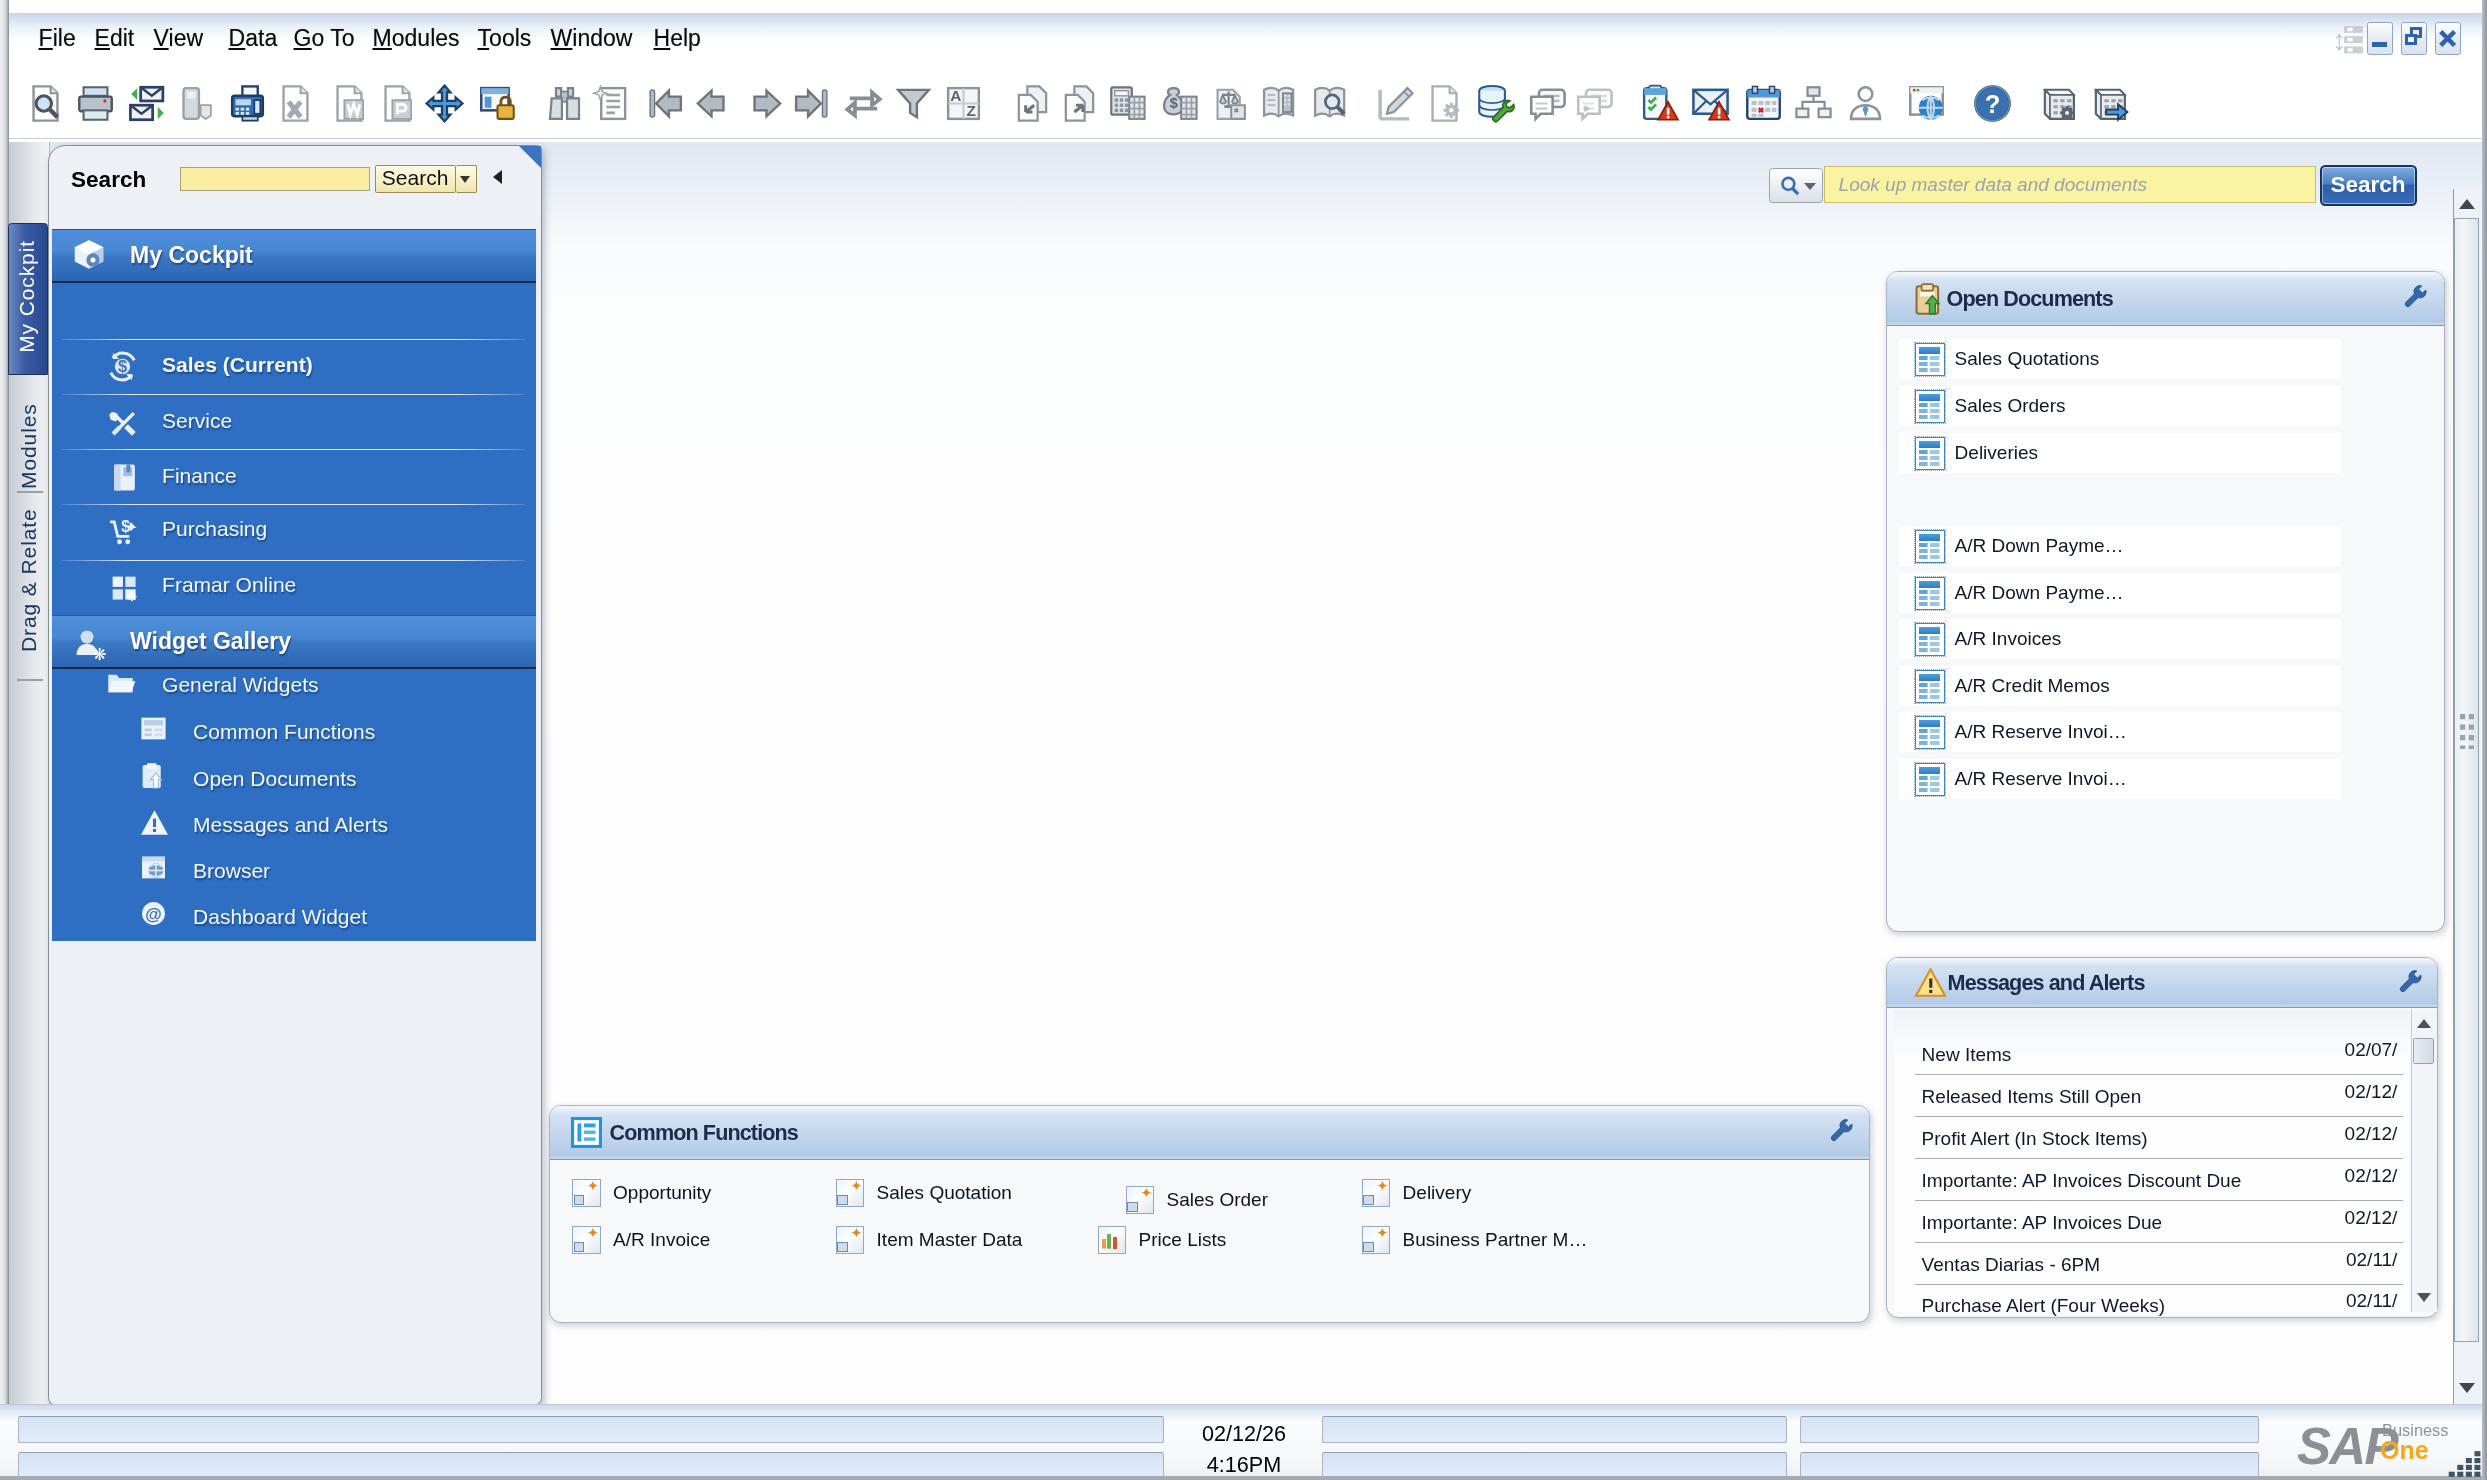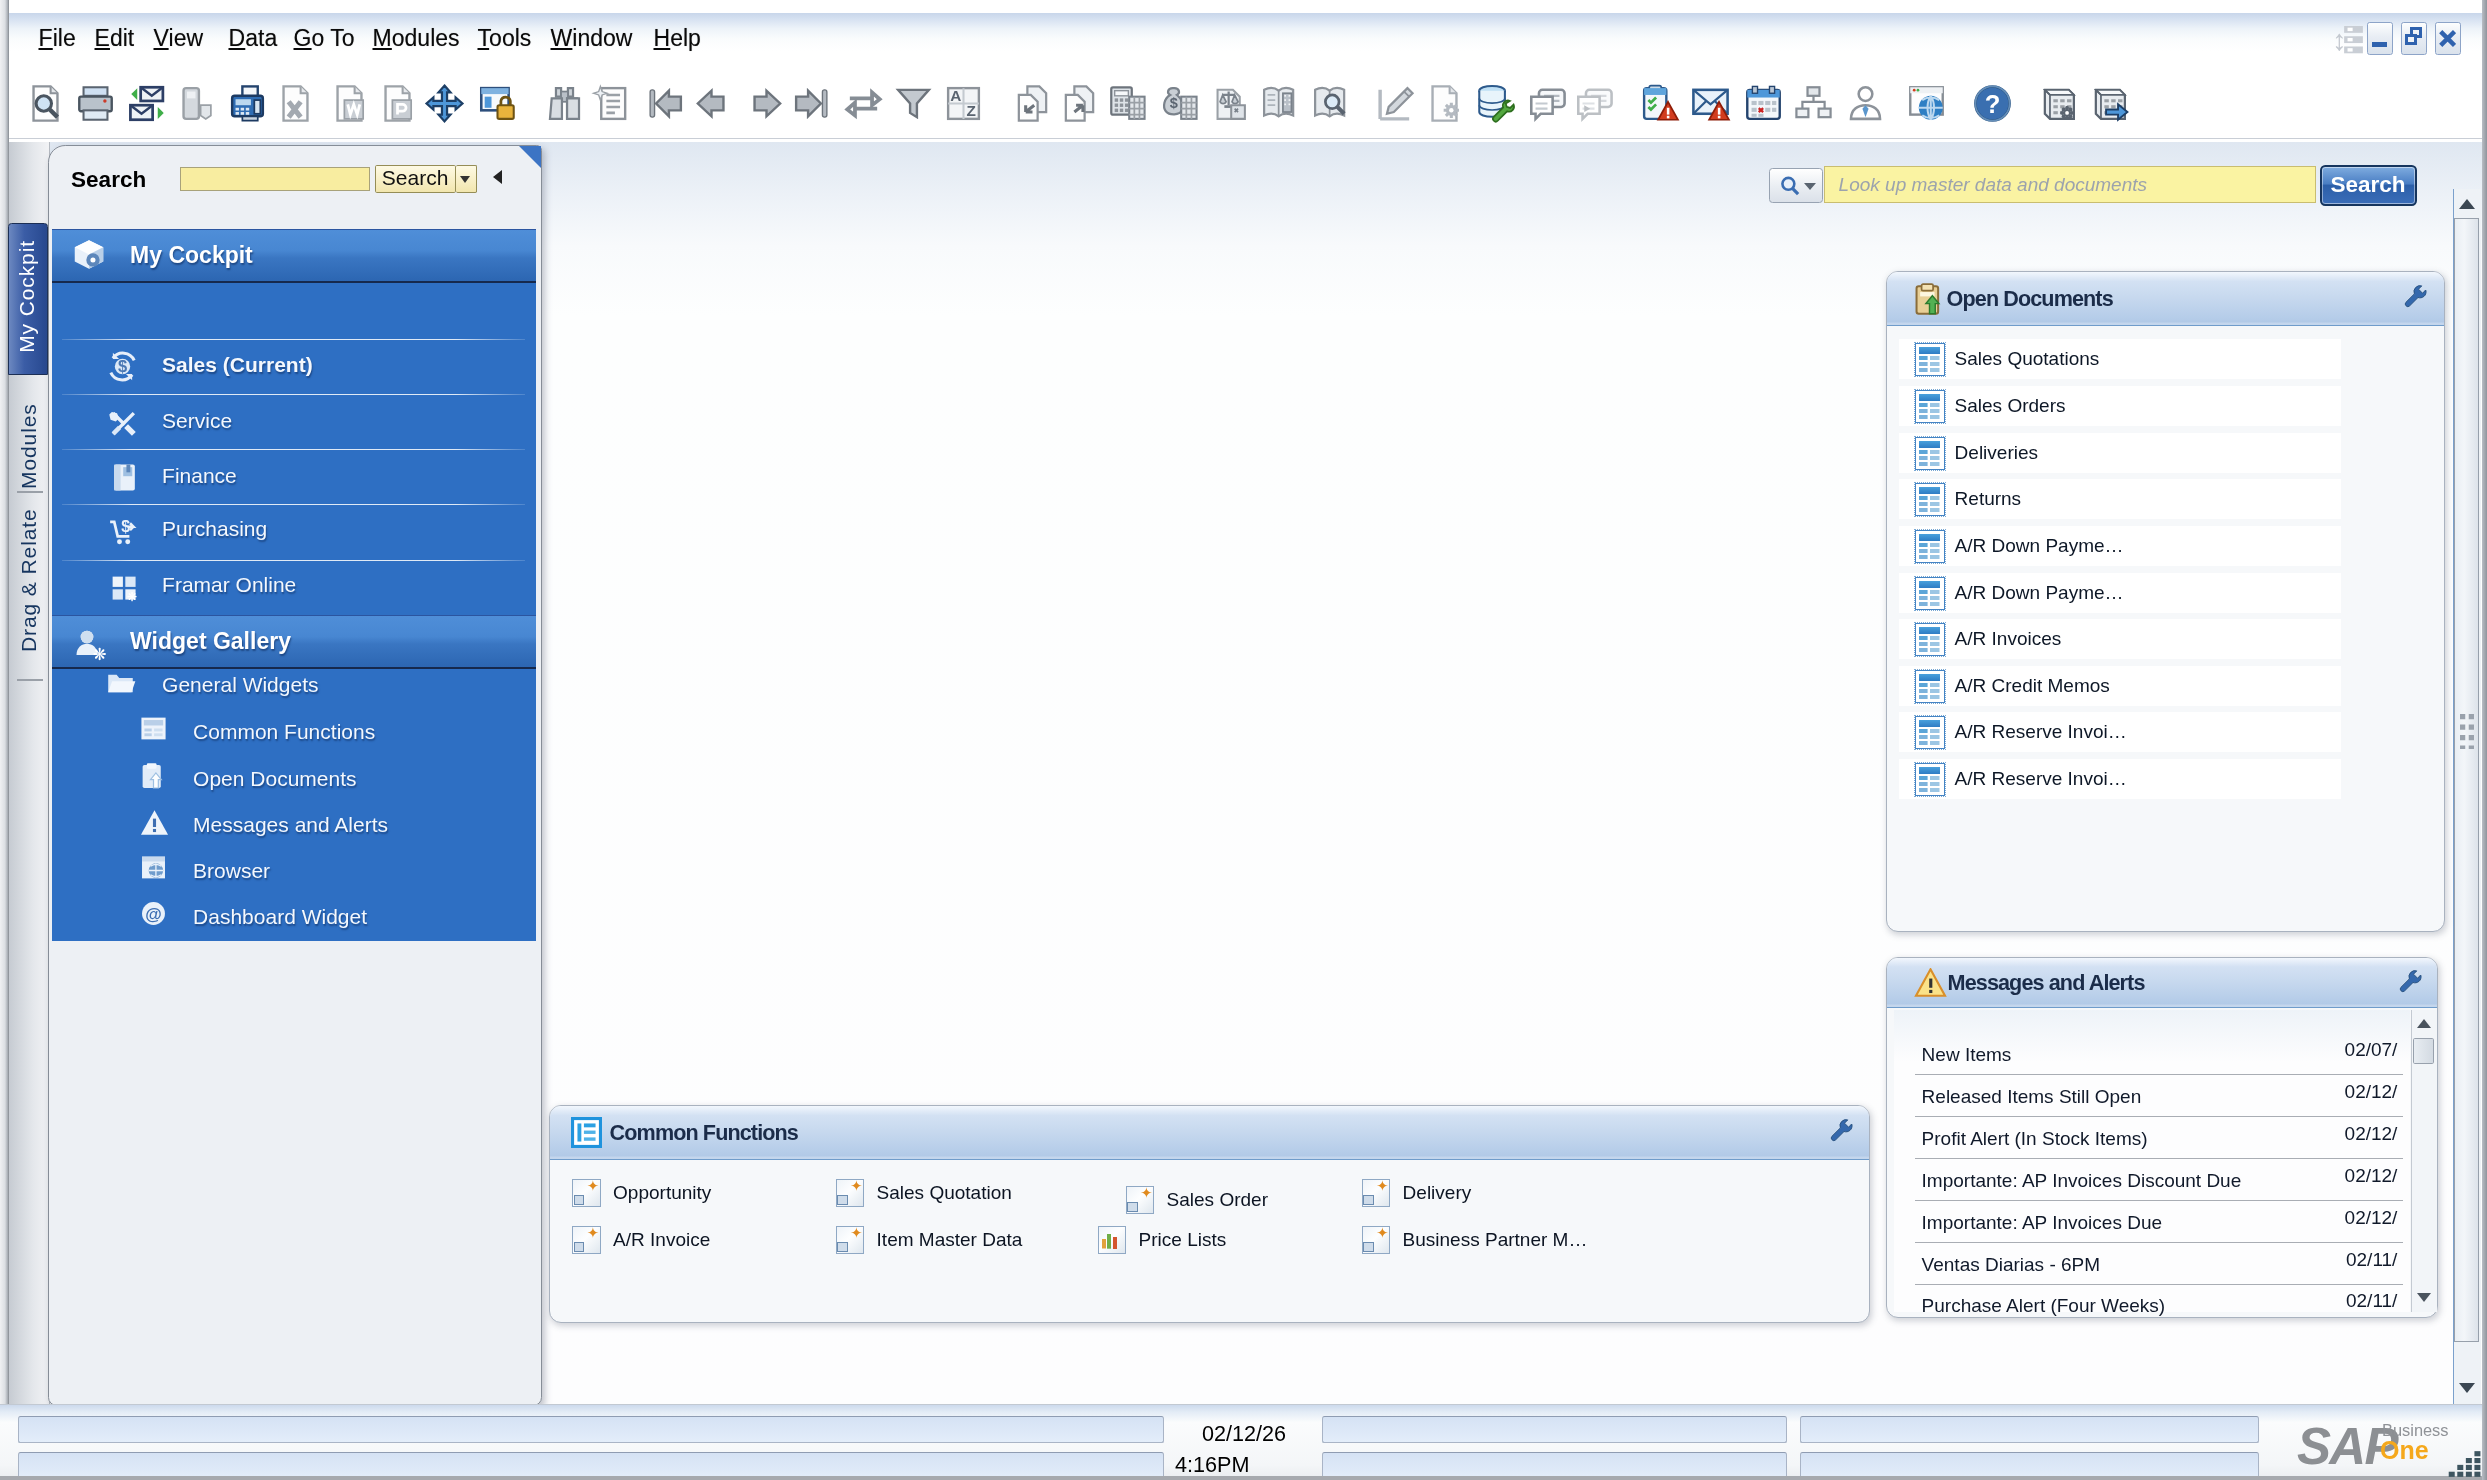--- a/index.html
+++ b/index.html
@@ -850,23 +850,20 @@
       </div>
       <div class="odrow" style="top:67px;">
           <span class="t">Sales Quotations</span>
         </div>
       <div class="odrow" style="top:114px;">
           <span class="t">Sales Orders</span>
         </div>
       <div class="odrow" style="top:161px;">
           <span class="t">Deliveries</span>
         </div>
-      <div class="odrow" style="top:207px;">
-          <span class="t">Returns</span>
-        </div>
       <div class="odrow" style="top:254px;">
           <span class="t">A/R Down Payme…</span>
         </div>
       <div class="odrow" style="top:301px;">
           <span class="t">A/R Down Payme…</span>
         </div>
       <div class="odrow" style="top:347px;">
           <span class="t">A/R Invoices</span>
         </div>
       <div class="odrow" style="top:394px;">
@@ -971,21 +968,21 @@
   </div>
 
   <div id="statusbar">
     <div class="sfield" style="left:18px;top:11.2px;width:1146px;"></div>
     <div class="sfield" style="left:1322px;top:11.2px;width:465px;"></div>
     <div class="sfield" style="left:1800px;top:11.2px;width:459px;"></div>
     <div class="sfield" style="left:18px;top:47px;width:1146px;"></div>
     <div class="sfield" style="left:1322px;top:47px;width:465px;"></div>
     <div class="sfield" style="left:1800px;top:47px;width:459px;"></div>
     <div class="abs" style="left:1175px;top:15.5px;width:138px;text-align:center;font-size:21.6px;color:#000;">02/12/26</div>
-    <div class="abs" style="left:1175px;top:47px;width:138px;font-size:21.6px;color:#000;">4:16PM</div>
+    <div class="abs" style="left:1175px;top:47px;width:138px;text-align:center;font-size:21.6px;color:#000;">4:16PM</div>
     <div class="abs" style="left:2297px;top:12px;font-size:51px;font-weight:bold;font-style:italic;color:#8c8f93;letter-spacing:-1.7px;">SAP</div>
     <div class="abs" style="left:2382px;top:15.5px;font-size:16.4px;color:#8f9297;">Business</div>
     <div class="abs" style="left:2380px;top:31px;font-size:25px;font-weight:bold;color:#f5a81c;">One</div>
   </div>
 
   <svg class="abs" style="left:2435px;top:1451px;width:48px;height:26px;" viewBox="0 0 56 30">
     <g fill="#3d5560">
       <rect x="46" y="0" width="7" height="6"></rect>
       <rect x="36" y="8" width="7" height="6"></rect>
         <rect x="46" y="8" width="7" height="6"></rect>

